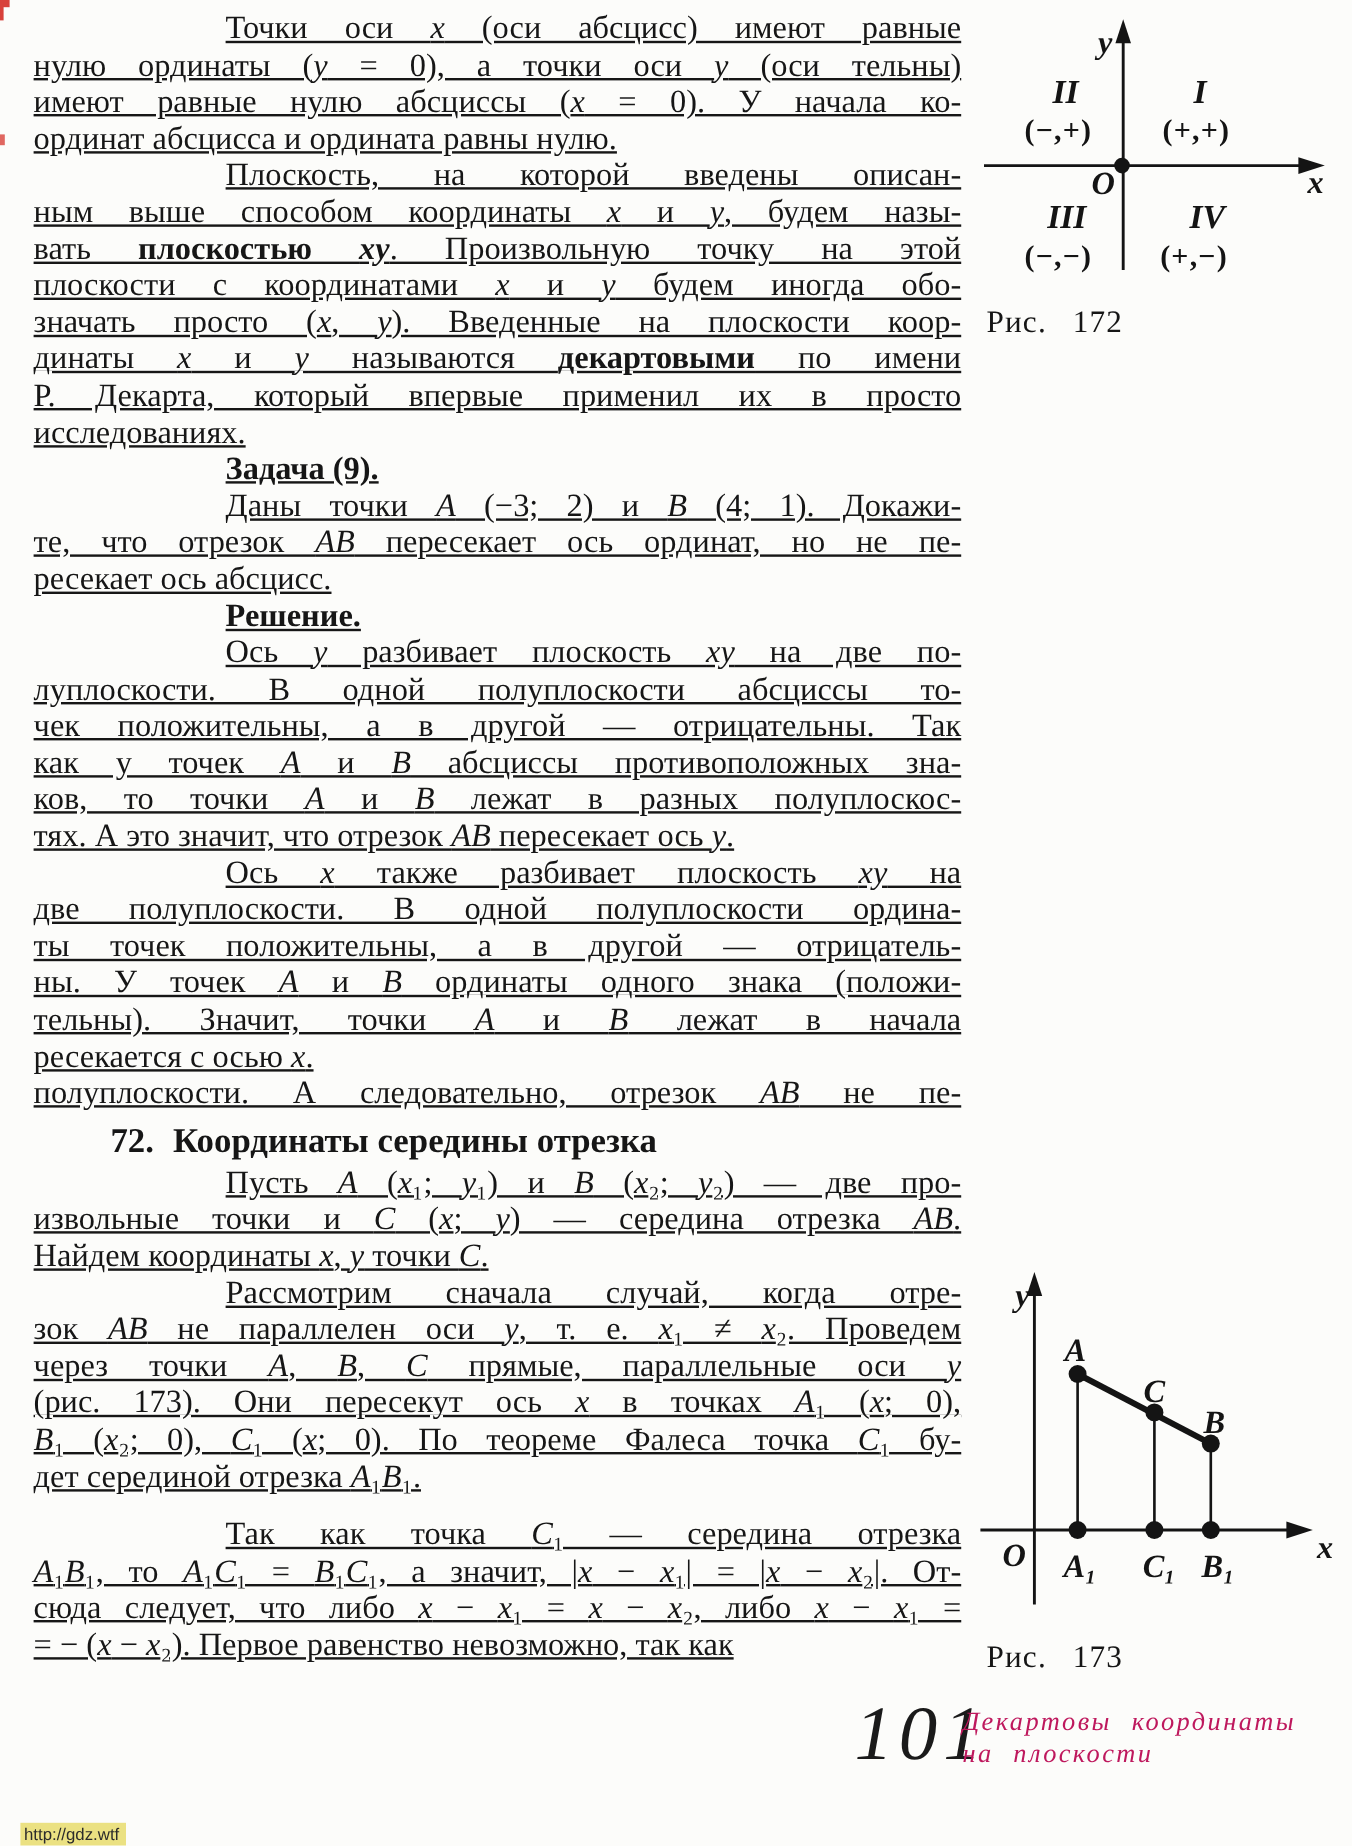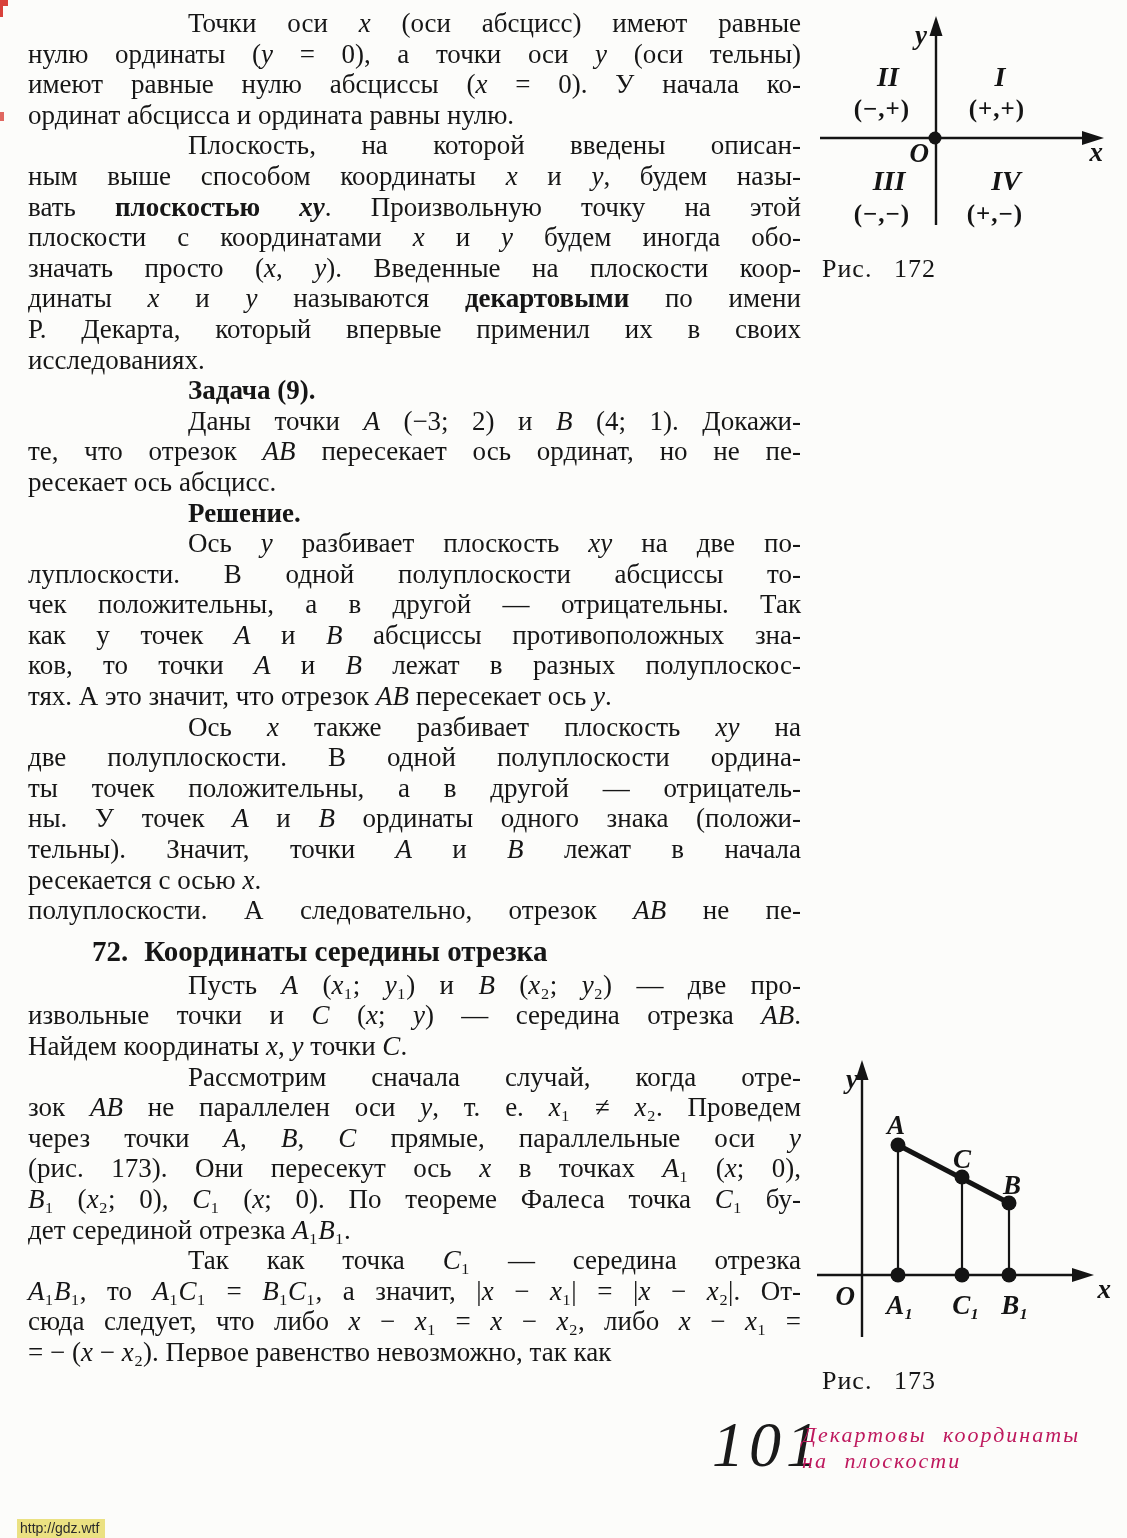--- a/index.html
+++ b/index.html
@@ -6,32 +6,32 @@
   body{
     width:1127px;height:1538px;position:relative;overflow:hidden;
     background:#fcfcfa;color:#161616;
     font-family:"Liberation Serif","DejaVu Serif",serif;
   }
   
   .text-col{
     position:absolute;left:28px;top:8px;width:773px;
     font-size:27px;line-height:30.6px;
   }
-  .line{text-align:justify;text-align-last:justify;height:30.6px;white-space:normal;}
+  .line{text-align:justify;text-align-last:justify;height:30.6px;white-space:normal;text-decoration:underline;}
   .line.last{text-align-last:left;}
   .line.ind{padding-left:160px;}
   .line .i{font-style:italic;}
   .line .b{font-weight:bold;}
   .line .bi{font-weight:bold;font-style:italic;}
   .heading{
     font-weight:bold;font-size:29px;line-height:33px;
     padding-left:64px;margin:9px 0 2px 0;white-space:nowrap;
   }
   .heading .hnum{margin-right:16px;}
-  .para.extra{margin-top:0;}
+  .para.extra{margin-top:18px;}
   
   .fig{position:absolute;}
   .figcap{
     position:absolute;font-size:26px;letter-spacing:1px;word-spacing:14px;color:#161616;
   }
   svg text{fill:#141414;}
   .flab{font-family:"Liberation Serif","DejaVu Serif",serif;font-style:italic;font-weight:bold;font-size:27px;}
   .fquad{font-family:"Liberation Serif","DejaVu Serif",serif;font-style:italic;font-weight:bold;font-size:28px;}
   .fsign{font-family:"Liberation Serif","DejaVu Serif",serif;font-weight:bold;font-size:25px;letter-spacing:1px;}
   .axis{stroke:#141414;stroke-width:2.4;fill:none;}
@@ -74,21 +74,21 @@
       <div class="line"><span>имеют равные нулю абсциссы (</span><span class="i">x</span><span> = 0). У начала ко-</span></div>
       <div class="line last"><span>ординат абсцисса и ордината равны нулю.</span></div>
     </div>
     <div class="para">
       <div class="line ind"><span>Плоскость, на которой введены описан-</span></div>
       <div class="line"><span>ным выше способом координаты </span><span class="i">x</span><span> и </span><span class="i">y</span><span>, будем назы-</span></div>
       <div class="line"><span>вать </span><span class="b">плоскостью </span><span class="bi">xy</span><span>. Произвольную точку на этой</span></div>
       <div class="line"><span>плоскости с координатами </span><span class="i">x</span><span> и </span><span class="i">y</span><span> будем иногда обо-</span></div>
       <div class="line"><span>значать просто (</span><span class="i">x</span><span>, </span><span class="i">y</span><span>). Введенные на плоскости коор-</span></div>
       <div class="line"><span>динаты </span><span class="i">x</span><span> и </span><span class="i">y</span><span> называются </span><span class="b">декартовыми</span><span> по имени</span></div>
-      <div class="line"><span>Р. Декарта, который впервые применил их в своих</span></div>
+      <div class="line"><span>Р. Декарта, который впервые применил их в просто</span></div>
       <div class="line last"><span>исследованиях.</span></div>
     </div>
     <div class="para">
       <div class="line ind last"><span class="b">Задача (9).</span></div>
     </div>
     <div class="para">
       <div class="line ind"><span>Даны точки </span><span class="i">A</span><span> (−3; 2) и </span><span class="i">B</span><span> (4; 1). Докажи-</span></div>
       <div class="line"><span>те, что отрезок </span><span class="i">AB</span><span> пересекает ось ординат, но не пе-</span></div>
       <div class="line last"><span>ресекает ось абсцисс.</span></div>
     </div>

